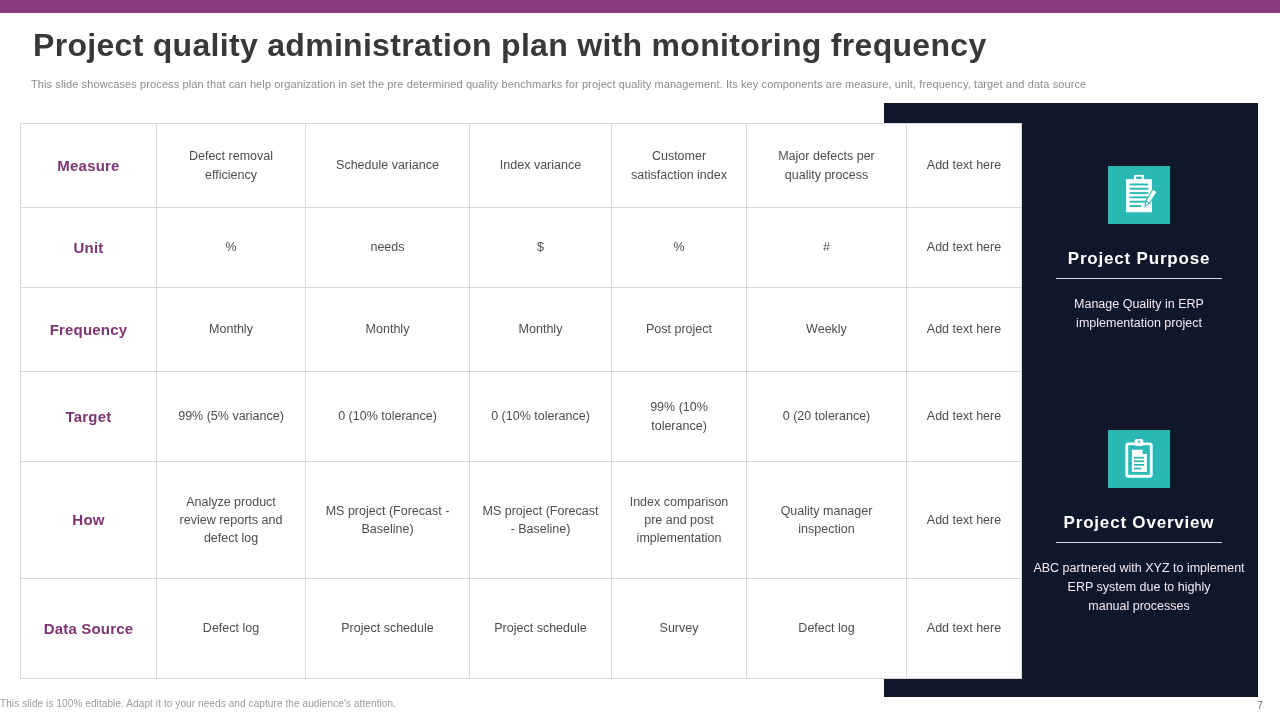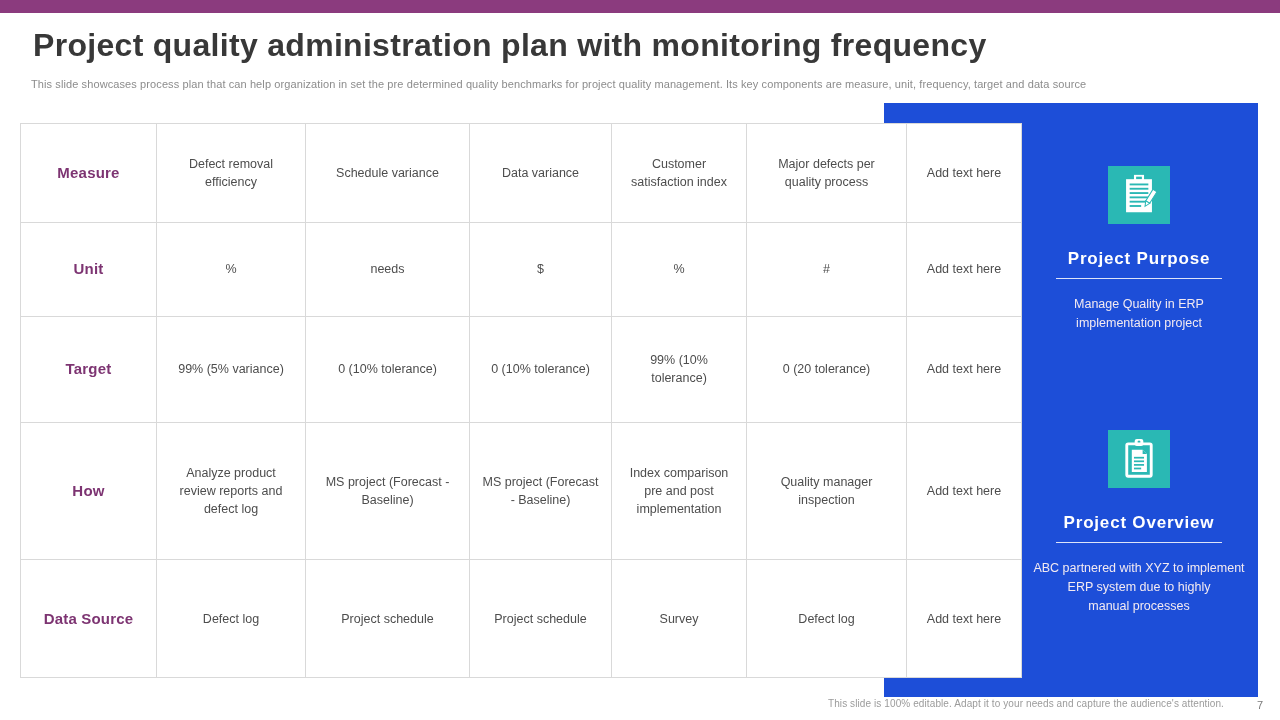--- a/index.html
+++ b/index.html
@@ -9,41 +9,41 @@
   }
   .topbar{position:absolute;left:0;top:0;width:1280px;height:13px;background:#8b3b7e;}
   .title{
     position:absolute;left:33px;top:27px;font-size:32px;font-weight:bold;
     color:#383838;letter-spacing:.3px;white-space:nowrap;
   }
   .subtitle{
     position:absolute;left:31px;top:78px;font-size:11px;color:#8c8c8c;
     letter-spacing:.1px;white-space:nowrap;
   }
-  .purple-panel{position:absolute;left:884px;top:103px;width:374px;height:594px;background:#1d4ed8;}
+  .purple-panel{position:absolute;left:884px;top:103px;width:374px;height:594px;background:#0f172a;}
   .side-content{position:absolute;left:136px;top:0;width:238px;height:594px;}
   .side-section{position:absolute;left:0;width:238px;text-align:center;}
   .side-section.first{top:63px;}
   .side-section.second{top:327px;}
   .icon-tile{width:62px;height:58px;background:#2ab8b4;margin:0 auto;display:flex;align-items:center;justify-content:center;}
   .side-title{margin-top:25px;font-size:17px;font-weight:bold;color:#ffffff;letter-spacing:.8px;}
   .side-rule{width:166px;height:1px;background:rgba(255,255,255,.85);margin:9px auto 12px auto;}
   .side-text{width:214px;margin:16px auto;font-size:12.5px;line-height:1.5;color:#f3eaf1;white-space:pre-line;}
   table.qtable{
     position:absolute;left:20px;top:123px;width:1001px;height:555px;
     border-collapse:collapse;table-layout:fixed;background:#fde047;
   }
   table.qtable td{
     border:1px solid #d9d9d9;text-align:center;vertical-align:middle;
     font-size:12.5px;line-height:1.45;color:#4d4d4d;padding:0 12px;background:#ffffff;
   }
   table.qtable td.rowlabel{font-size:15px;font-weight:bold;color:#7d3472;letter-spacing:.2px;}
   table.qtable td.placeholder{padding:8px 18px;}
   .footer-note{
-    position:absolute;left:0;top:698px;width:1224px;text-align:right;
+    position:absolute;left:0;top:698px;width:1224px;text-align:left;
     font-size:10px;color:#9b9b9b;letter-spacing:.1px;
   }
   .page-number{position:absolute;right:17px;top:699px;font-size:11px;color:#7a7a7a;}
 </style>
 </head>
 <body>
 
 <div class="slide">
 
   <div class="topbar"></div>
@@ -108,32 +108,41 @@
       <col style="width:142px">
         <col style="width:135px">
         <col style="width:160px">
         <col style="width:115px">
     </colgroup>
     <tbody>
       <tr style="height:84px">
         <td class="rowlabel">Measure</td>
         <td>Defect removal efficiency</td>
         <td>Schedule variance</td>
-        <td>Data variance</td>
+        <td>Index variance</td>
         <td>Customer satisfaction index</td>
         <td>Major defects per quality process</td>
         <td class="placeholder">Add text here</td>
       </tr>
       <tr style="height:80px">
         <td class="rowlabel">Unit</td>
         <td>%</td>
         <td>needs</td>
         <td>$</td>
         <td>%</td>
         <td>#</td>
+        <td class="placeholder">Add text here</td>
+      </tr>
+      <tr style="height:84px">
+        <td class="rowlabel">Frequency</td>
+        <td>Monthly</td>
+        <td>Monthly</td>
+        <td>Monthly</td>
+        <td>Post project</td>
+        <td>Weekly</td>
         <td class="placeholder">Add text here</td>
       </tr>
       <tr style="height:90px">
         <td class="rowlabel">Target</td>
         <td>99% (5% variance)</td>
         <td>0 (10% tolerance)</td>
         <td>0 (10% tolerance)</td>
         <td>99% (10% tolerance)</td>
         <td>0 (20 tolerance)</td>
         <td class="placeholder">Add text here</td>

